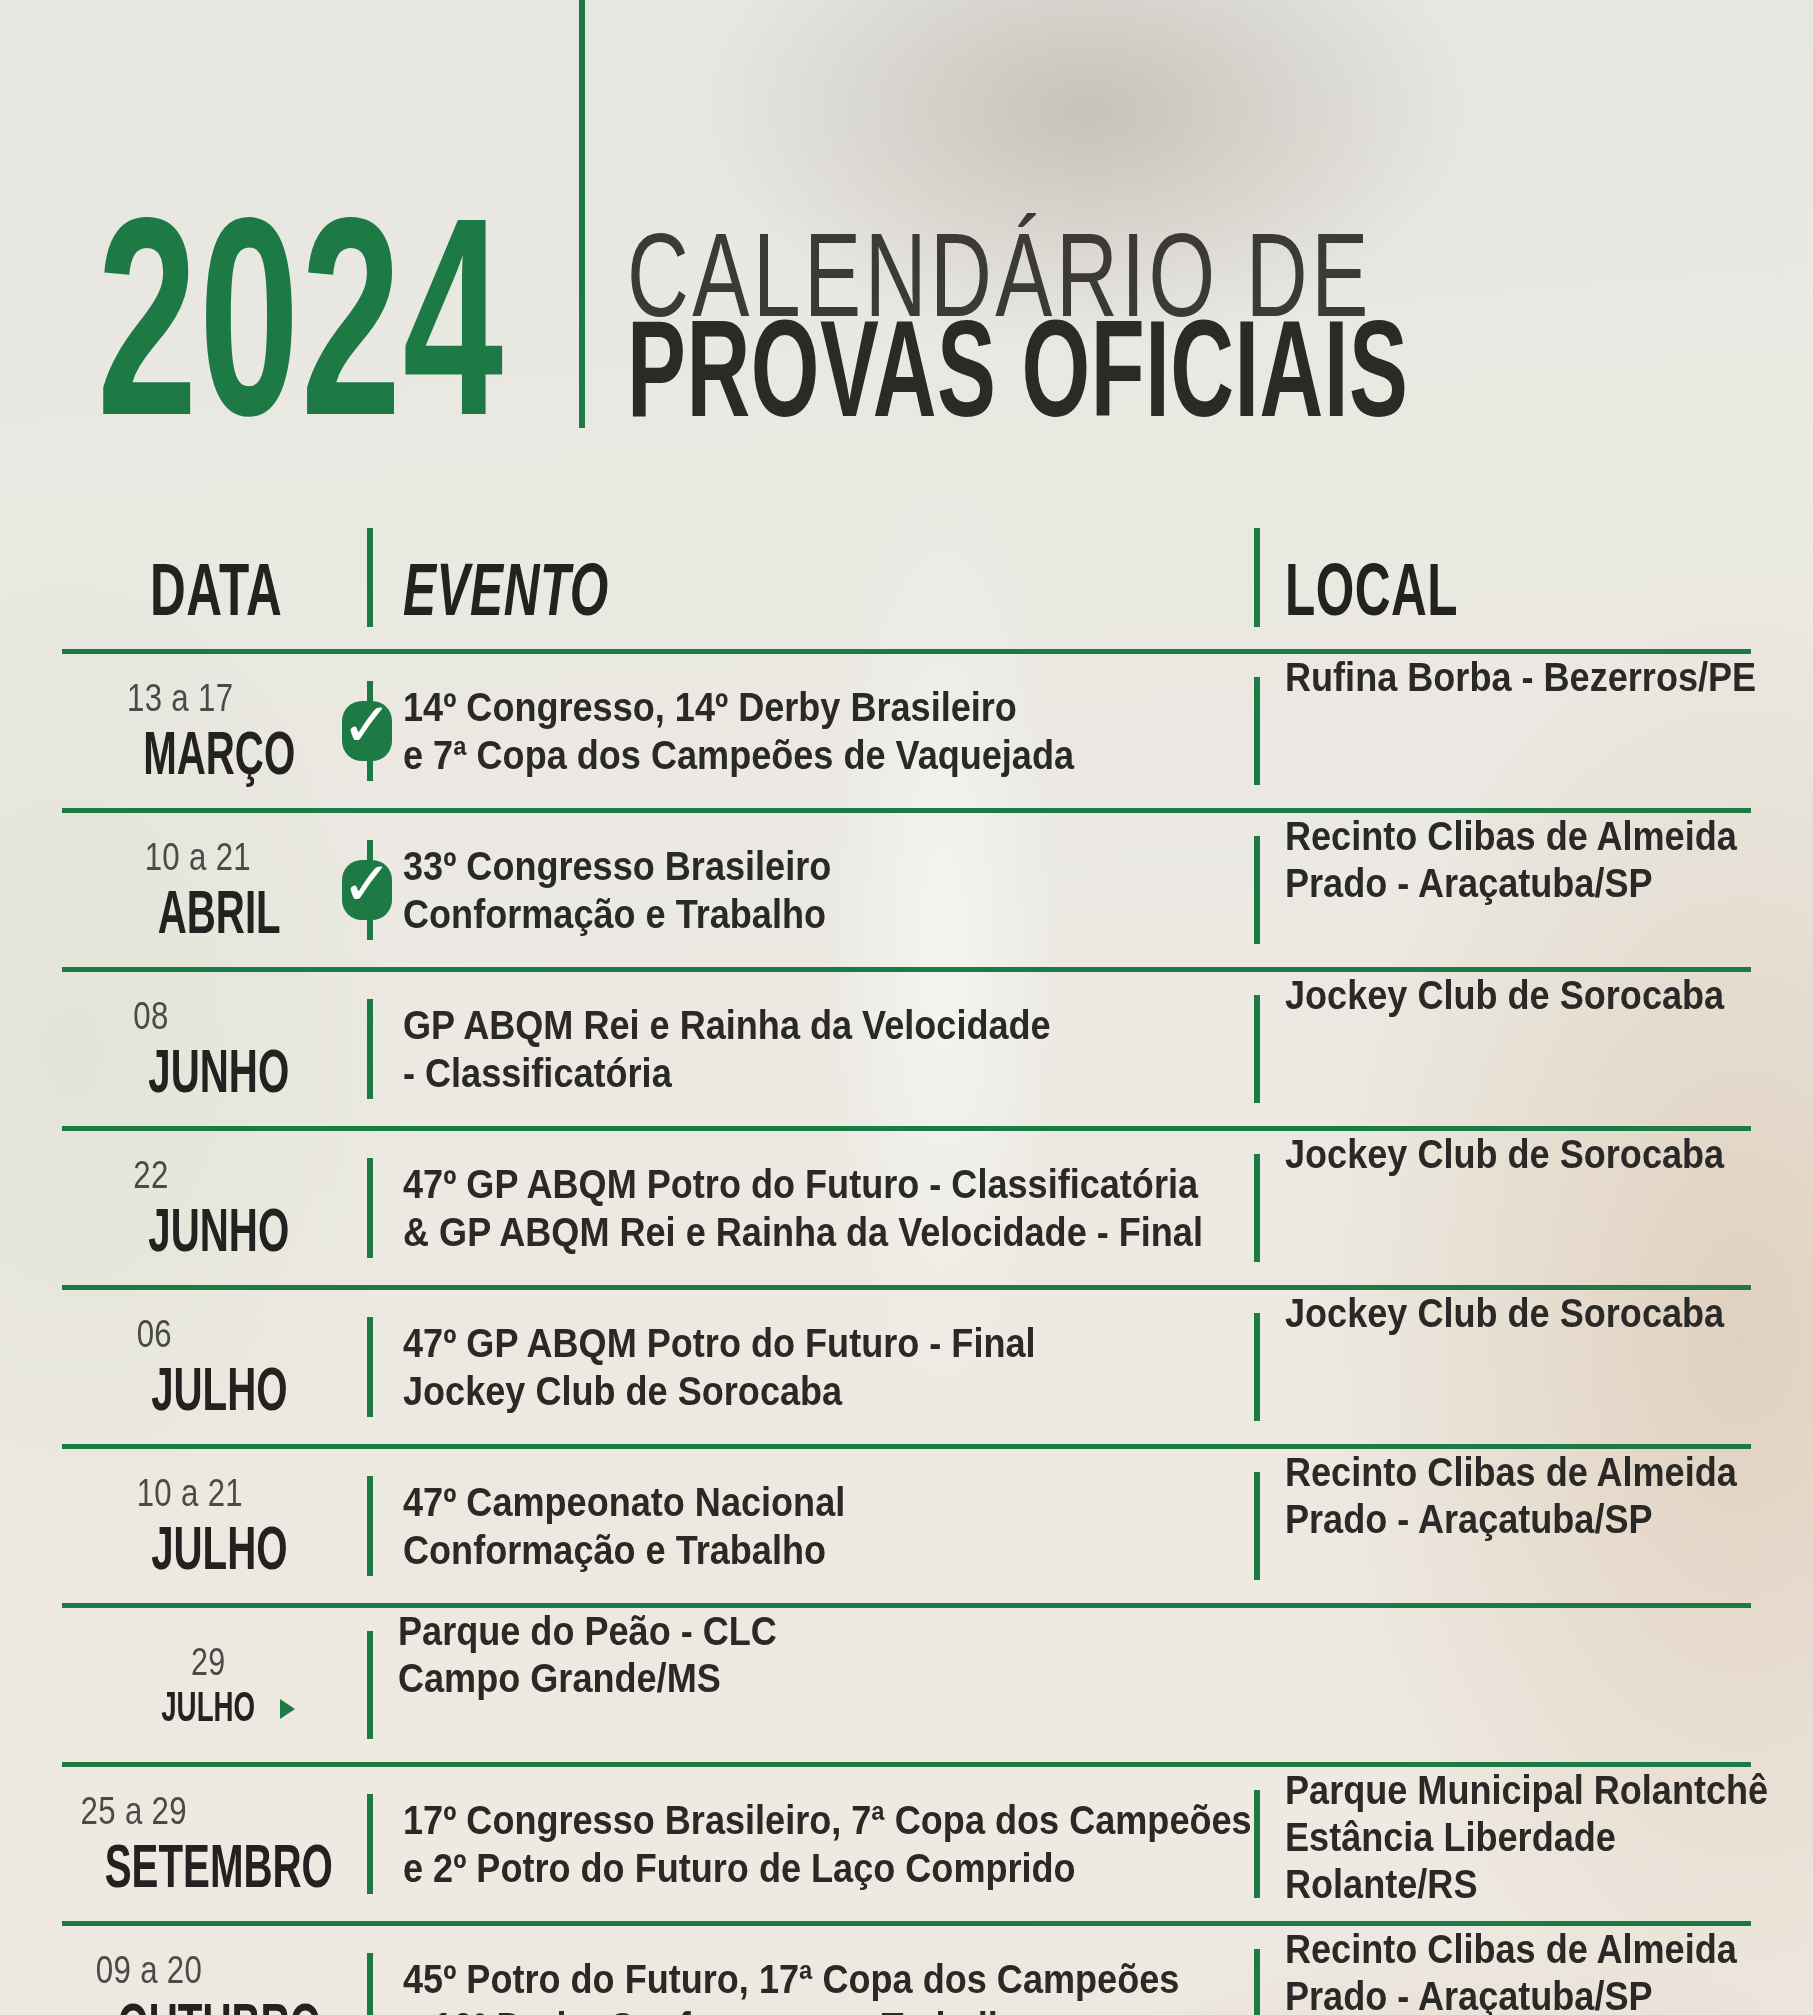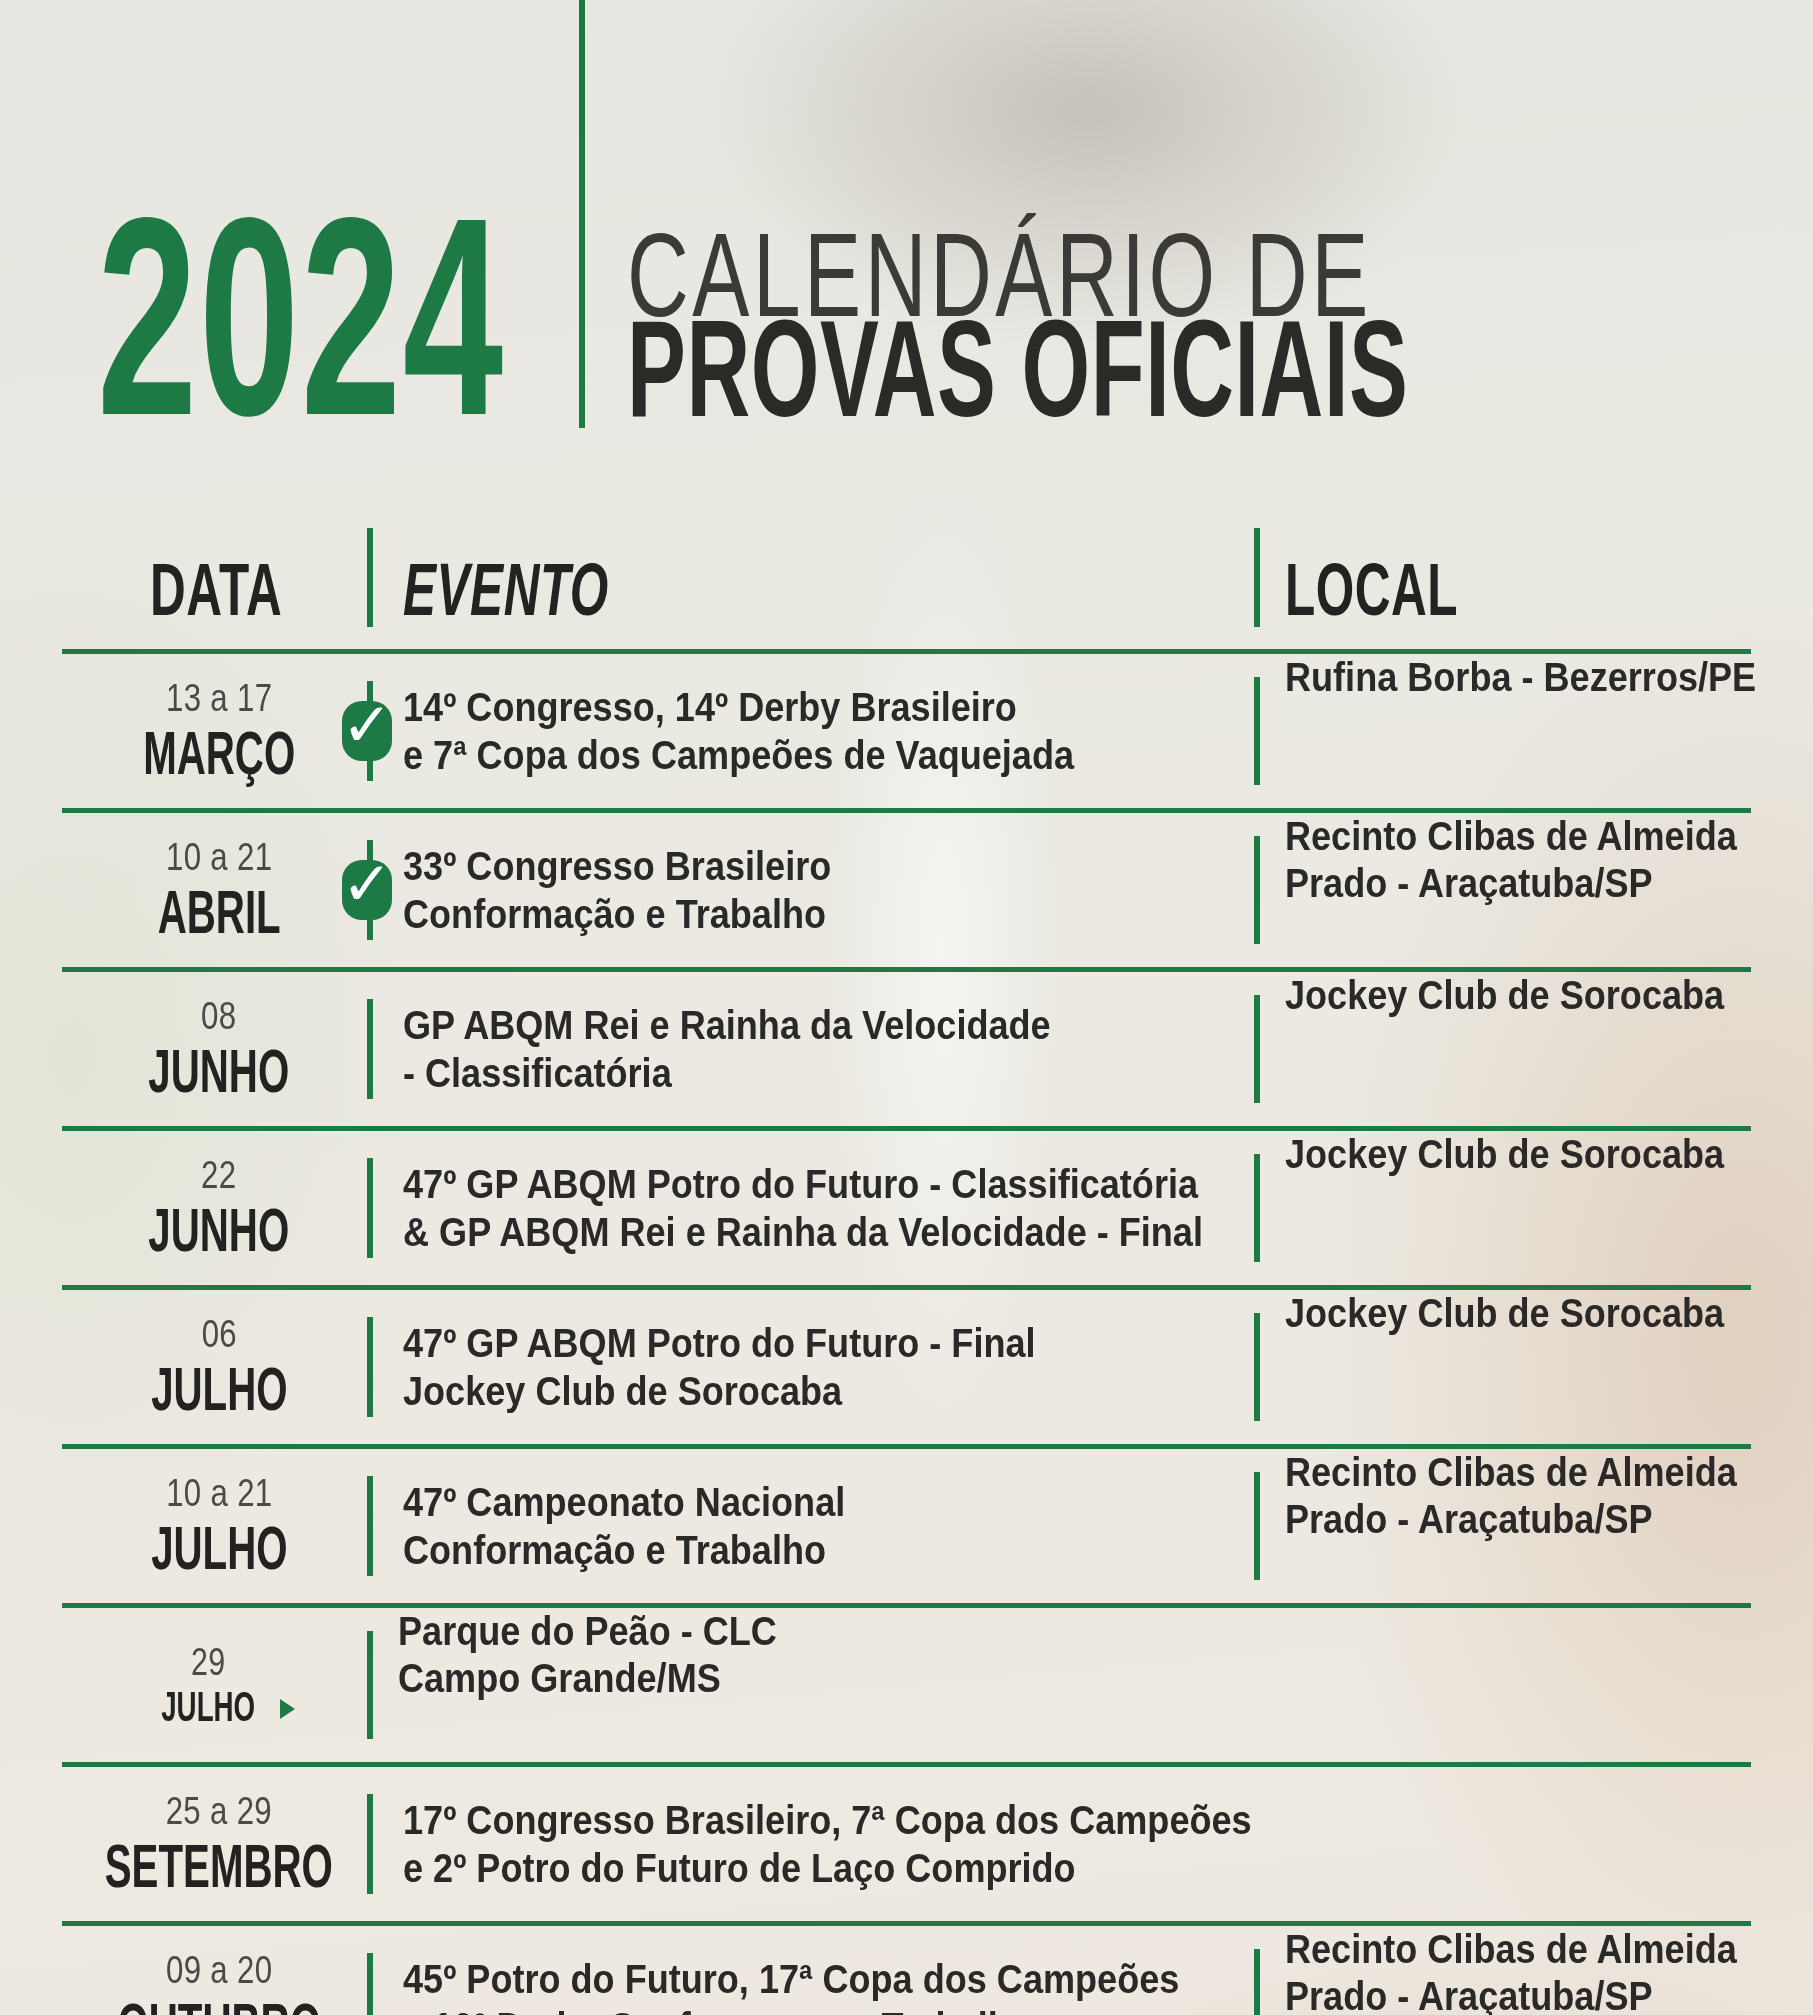--- a/index.html
+++ b/index.html
@@ -49,21 +49,21 @@
     transform:scaleX(.66);transform-origin:0 50%;white-space:nowrap;display:inline-block;
   }
   .th-date .th-label{transform-origin:50% 50%;}
   .rows{border-top:5.6px solid #1d7a44;}
   .row{display:flex;height:154px;border-bottom:5.6px solid #1d7a44;position:relative;}
   .date-cell{width:308px;display:flex;align-items:center;justify-content:center;}
   .event-cell{width:887px;position:relative;display:flex;align-items:center;padding-left:33px;box-sizing:border-box;}
   .local-cell{width:494px;position:relative;display:flex;padding-left:28px;box-sizing:border-box;}
   .vbar{position:absolute;left:-2.8px;top:26.6px;bottom:26.6px;width:5.6px;background:#1d7a44;}
   .local-cell .vbar{top:22.6px;bottom:22.6px;}
-  .date-simple{text-align:center;margin-left:6px;}
+  .date-simple{text-align:left;margin-left:6px;}
   .date-range{font-size:39px;line-height:42px;color:#4b4a47;letter-spacing:0.4px;transform:scaleX(.8);white-space:nowrap;}
   .date-month{font-size:61px;line-height:64px;font-weight:700;color:#232220;margin-top:2.4px;transform:scaleX(.66);white-space:nowrap;}
   .date-split{display:flex;align-items:flex-end;justify-content:center;width:100%;}
   .ds-col{text-align:center;}
   .date-split .date-month{font-size:42px;line-height:45px;margin-top:1.6px;}
   .date-split .date-range{font-size:38px;}
   .ds-arrow{
     width:0;height:0;border-top:10.5px solid transparent;border-bottom:10.5px solid transparent;
     border-left:15.3px solid #1d7a44;margin:0 0 10.5px 0;flex-shrink:0;
   }
@@ -285,20 +285,28 @@
 
     </div>
     <div class="cell event-cell">
       <span class="vbar"></span>
 
       <div class="event-lines">
             <div>17º Congresso Brasileiro, 7ª Copa dos Campeões</div>
             <div>e 2º Potro do Futuro de Laço Comprido</div>
           </div>
     </div>
+    <div class="cell local-cell">
+      <span class="vbar"></span>
+      <div class="local-lines">
+            <div>Parque Municipal Rolantchê</div>
+            <div>Estância Liberdade</div>
+            <div>Rolante/RS</div>
+          </div>
+    </div>
   </div>
 
   <div class="row">
     <div class="cell date-cell">
       <div class="date-simple">
         <div class="date-range">09 a 20</div>
         <div class="date-month">OUTUBRO</div>
       </div>
 
     </div>

